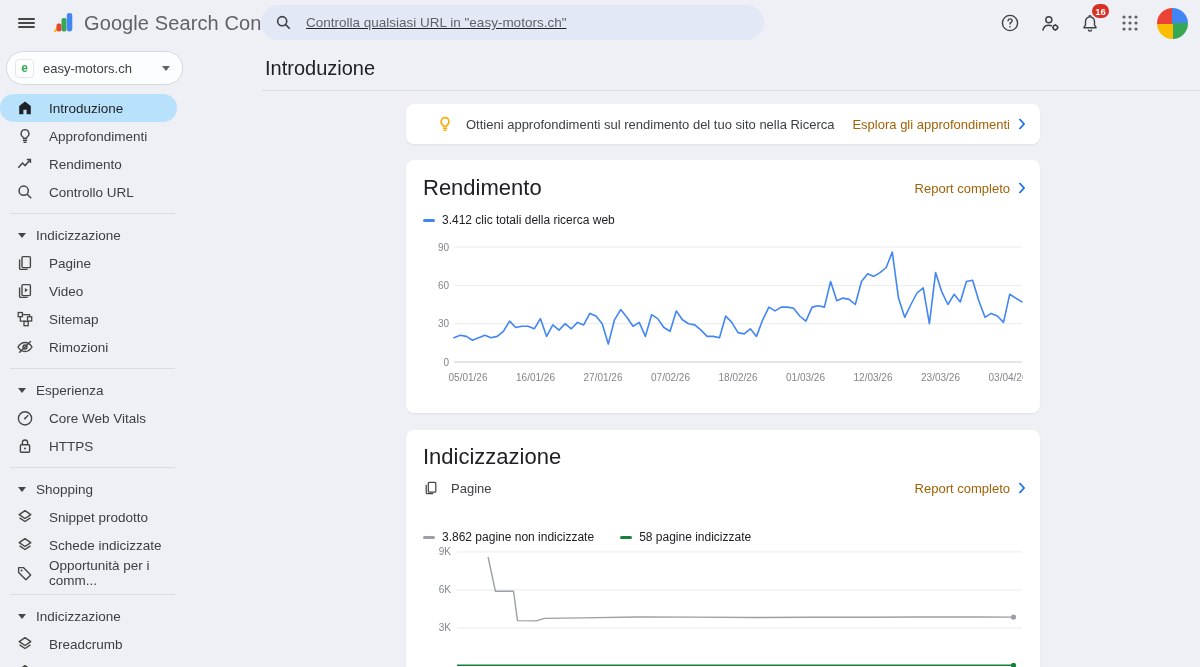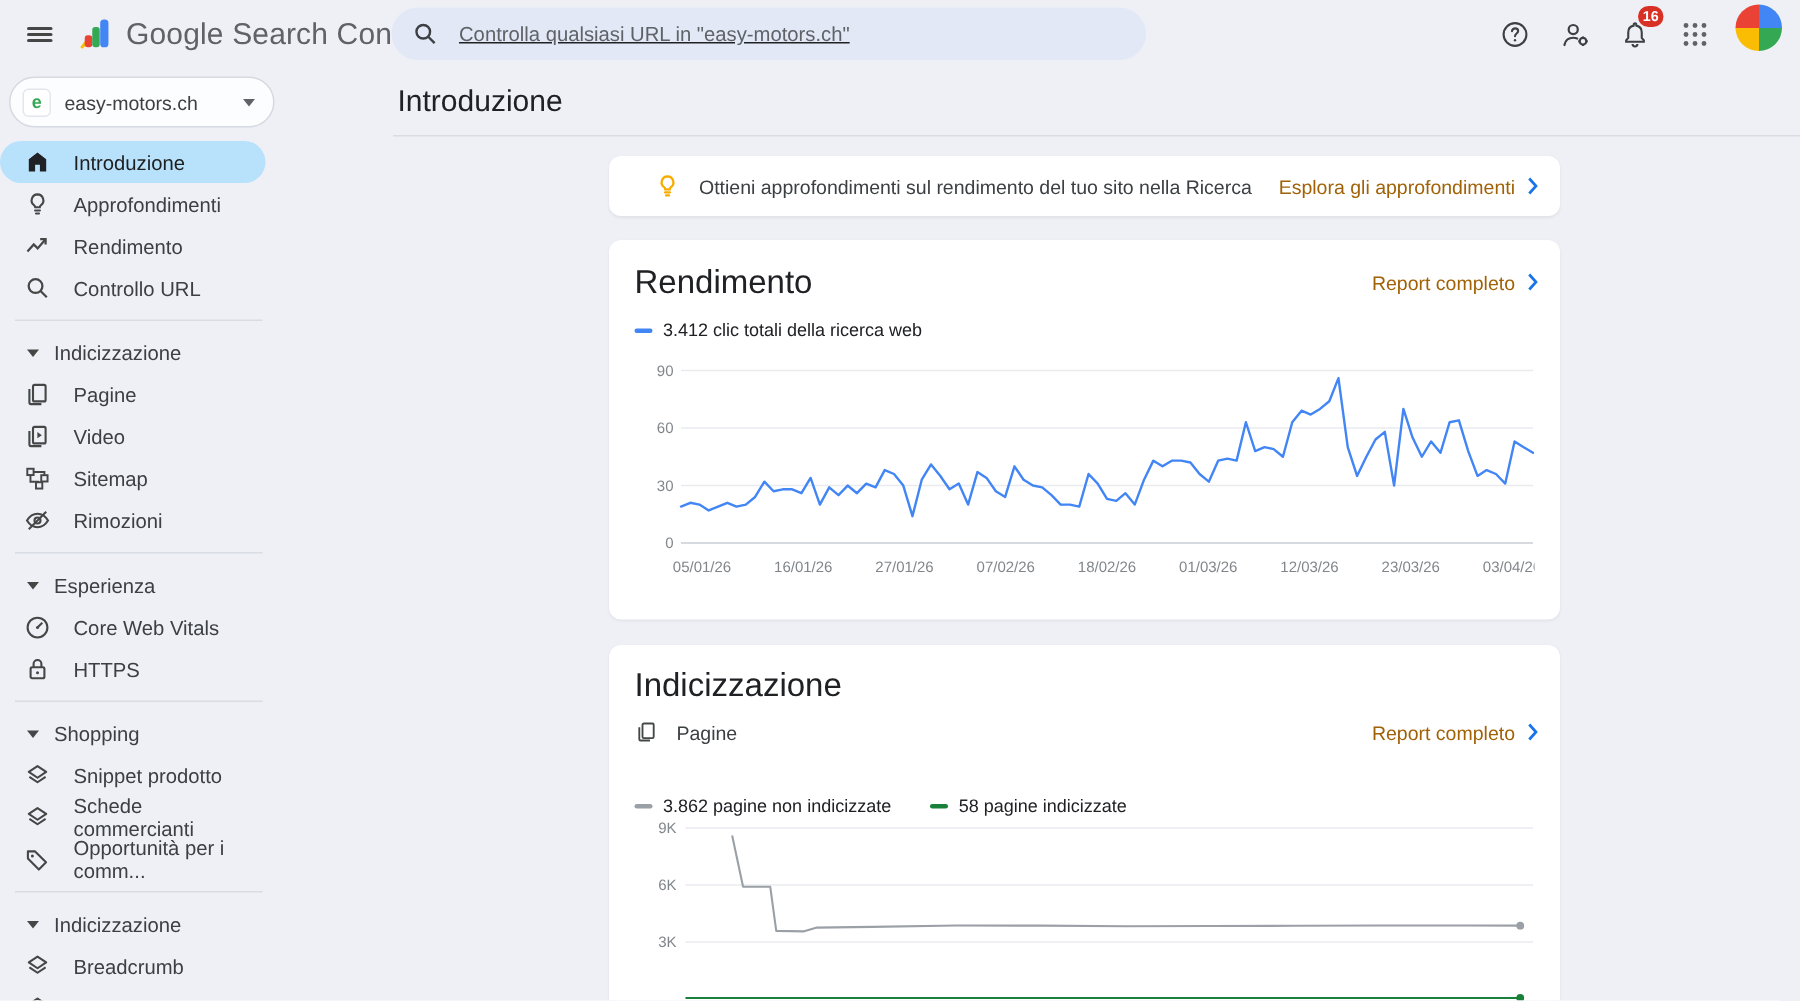--- a/index.html
+++ b/index.html
@@ -20,21 +20,21 @@
   .searchbar {
     position:absolute; left:261px; top:5px; width:503px; height:35px;
     background:#e2e8f6; border-radius:18px; display:flex; align-items:center; padding:0 14px;
   }
   .searchbar svg { flex:0 0 auto; margin-right:14px; }
   .searchbar input {
     border:none; outline:none; background:transparent; width:100%;
     font-family:"Liberation Sans", sans-serif; font-size:13.5px; color:#202124;text-decoration:underline;
   }
   .searchbar input::placeholder { color:#5f6368; }
-  .hdr-right { position:absolute; right:8px; top:3px; display:flex; }
+  .hdr-right { position:absolute; right:8px; top:3px; display:flex; align-items:center; }
   .bell-wrap { position:relative; }
   .badge {
     position:absolute; top:1px; right:1px; min-width:17px; height:14px; padding:0 3px;
     background:#d93025; color:#fff; font-size:9.5px; font-weight:bold; border-radius:8px;
     display:flex; align-items:center; justify-content:center;
   }
   .avatar {
     width:31px; height:31px; border-radius:50%; padding:2.5px; margin-left:7px; margin-right:4px; cursor:pointer;
     background:conic-gradient(#4285f4 0 25%, #34a853 25% 50%, #fbbc04 50% 75%, #ea4335 75% 100%);
   }
@@ -289,21 +289,21 @@
           </span>
           <span class="nav-label">Snippet prodotto</span>
         </div>
         <div class="nav-item">
           <span class="nav-ico">
             <svg width="18" height="18" viewBox="0 0 18 18" fill="none" stroke="#444746" stroke-width="1.4" stroke-linejoin="round">
               <path d="M9 2.7l5.8 3.9L9 10.5 3.2 6.6z"></path>
               <path d="M3.6 9.9L9 13.5l5.4-3.6"></path>
             </svg>
           </span>
-          <span class="nav-label">Schede commercianti</span>
+          <span class="nav-label">Schede indicizzate</span>
         </div>
         <div class="nav-item">
           <span class="nav-ico">
             <svg width="18" height="18" viewBox="0 0 18 18" fill="none" stroke="#444746" stroke-width="1.4" stroke-linejoin="round">
               <path d="M2.6 3.6v4.8l7.3 7.3 4.8-4.8-7.3-7.3z"></path>
               <circle cx="5.6" cy="6.6" r="1" fill="#444746" stroke="none"></circle>
             </svg>
           </span>
           <span class="nav-label">Opportunità per i comm...</span>
         </div>

